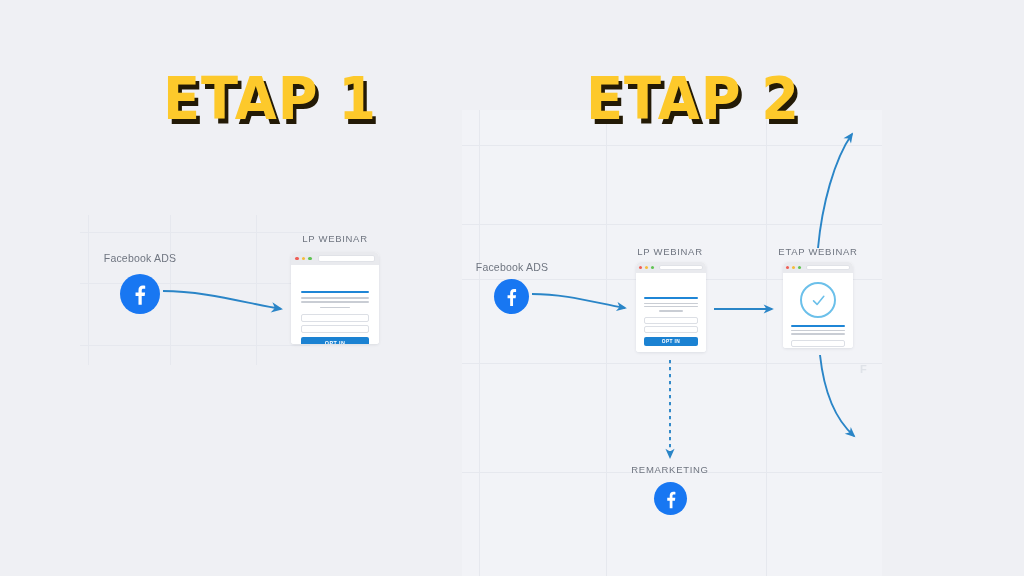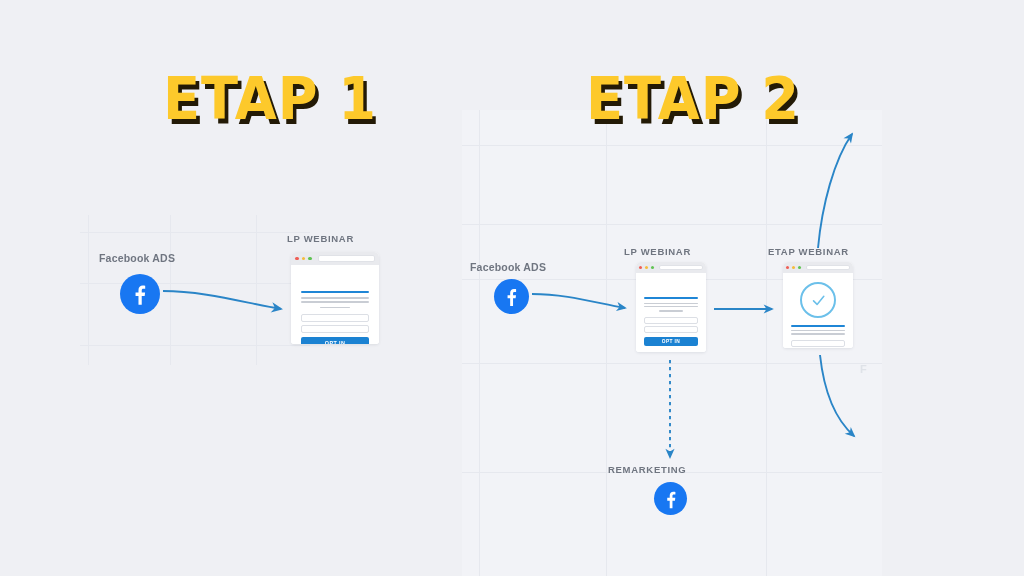--- a/index.html
+++ b/index.html
@@ -44,22 +44,23 @@
     -webkit-text-stroke: 0px;
     white-space: nowrap;
     transform: scaleX(0.92);
     transform-origin: left center;
   }
 
   
   .node-label {
     position: absolute;
     color: #6f7580;
-    font-weight: bold;
+    font-weight: normal;
     white-space: nowrap;
+    text-align: center;
   }
   .label-fb { font-size: 10.5px; letter-spacing: 0.2px; }
   .label-cap { font-size: 9.5px; letter-spacing: 0.7px; }
 
   
   .fb-icon {
     position: absolute;
     border-radius: 50%;
     background: #1877f2;
     display: flex;
@@ -239,21 +240,21 @@
         </svg>
       </div>
       <div class="hr-blue" style="width:54px; height:2px; margin-top:7px;"></div>
       <div class="hr-gray" style="width:54px; height:1.4px; margin-top:3px;"></div>
       <div class="hr-gray" style="width:54px; height:1.4px; margin-top:2px;"></div>
       <div class="field" style="width:54px; height:7.5px; margin-top:5px;"></div>
 
     </div>
   </div>
 
-  <div class="node-label label-cap" style="left:608px; top:464px; width:92px;">REMARKETING</div>
+  <div class="node-label label-cap" style="left:624px; top:464px; width:92px;">REMARKETING</div>
   <div class="fb-icon" style="left:654px; top:482px; width:33px; height:33px;">
     <svg width="22" height="22" viewBox="0 0 24 24" aria-hidden="true">
       <path fill="#ffffff" d="M13.6 22v-8.1h2.7l0.4-3.2h-3.1V8.7c0-0.9 0.3-1.5 1.6-1.5h1.6V4.4C16.5 4.3 15.6 4.2 14.5 4.2c-2.3 0-3.9 1.4-3.9 4.1v2.4H7.9v3.2h2.7V22H13.6z"></path>
     </svg>
   </div>
 
   <div class="edge-fragment" style="left:860px; top:363px;">F</div>
 
   <svg class="arrows" viewBox="0 0 1024 576">
     <defs>

